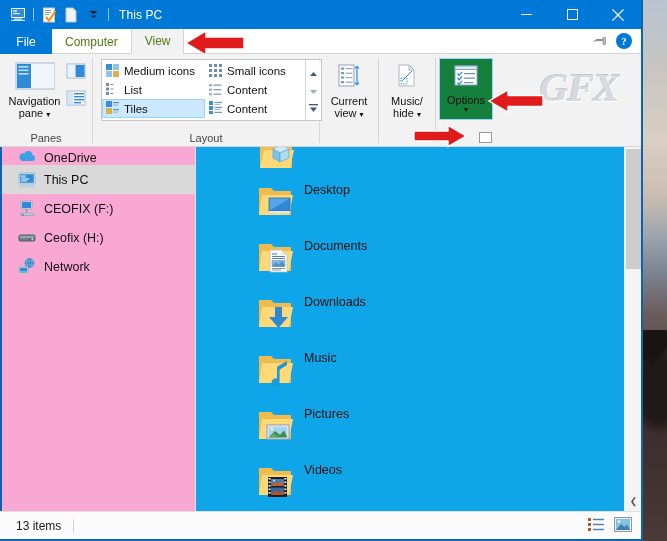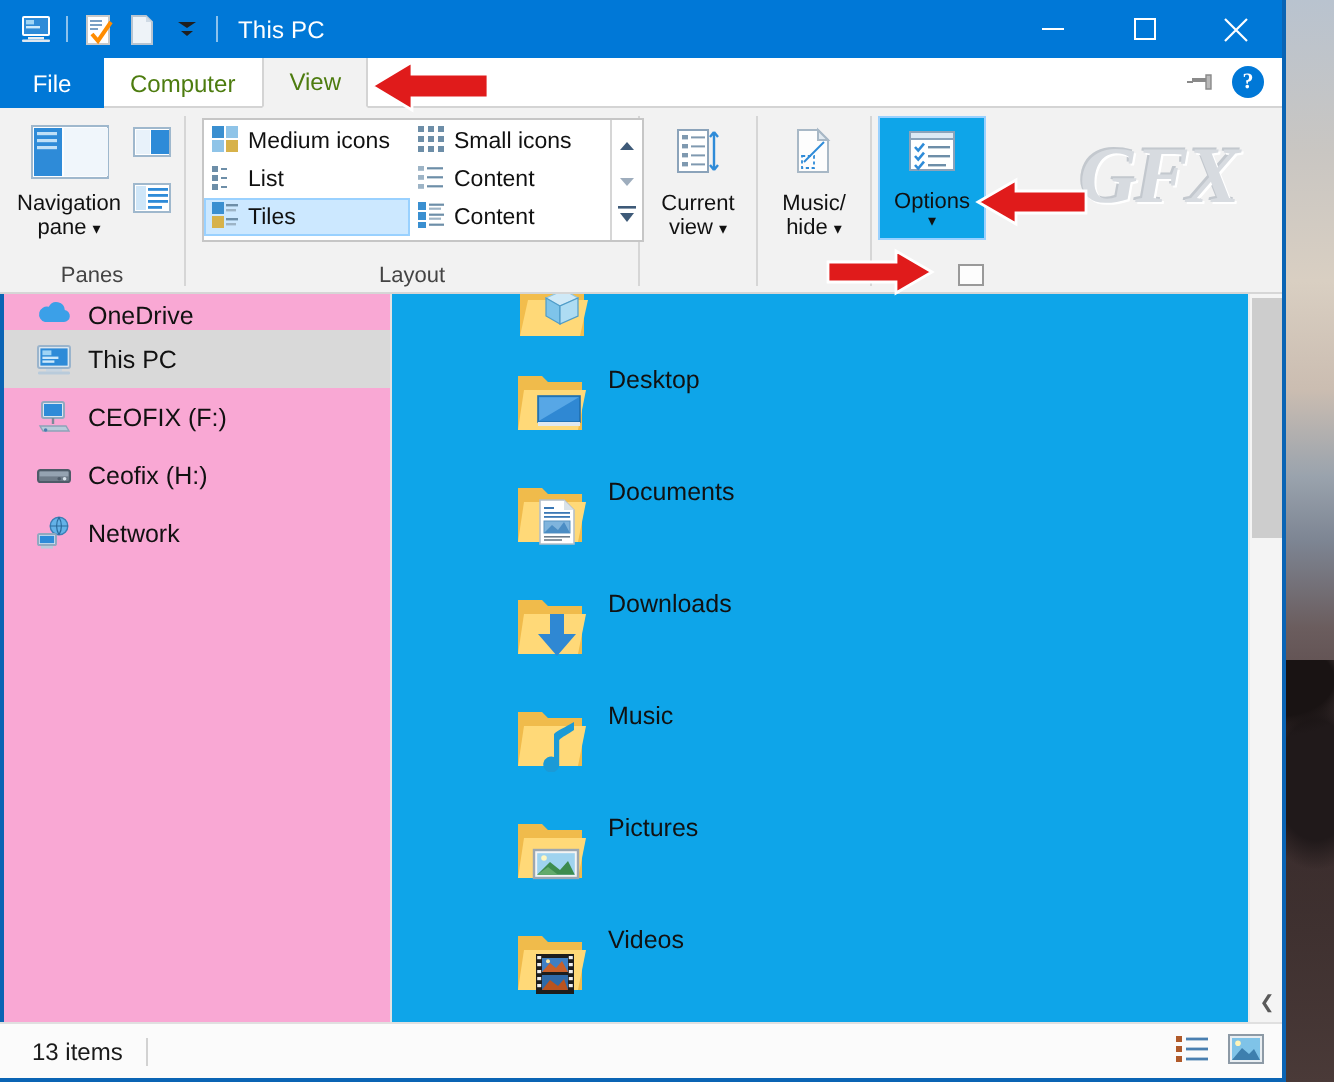--- a/index.html
+++ b/index.html
@@ -107,21 +107,21 @@
     flex-direction: column; justify-content: space-between; align-items: center;
     padding: 3px 0;
   }
 
   
   .cmdbtn {
     width: 54px; height: 62px; display: flex; flex-direction: column;
     align-items: center; padding-top: 5px; font-size: 11px; color: #111;
     line-height: 12px; text-align: center; margin-top: 1px;
   }
-  .cmdbtn.highlight { background: #0ea5e9; border: 1px solid #99d1ff; }
+  .cmdbtn.highlight { background: #15803d; border: 1px solid #99d1ff; }
   .cmdbtn .glyph { margin-bottom: 4px; }
   .caret { font-size: 8px; line-height: 7px; }
 
   .dlg-launcher {
     position: absolute; right: 6px; bottom: 3px; width: 13px; height: 11px;
     border: 1px solid #9a9a9a; background: #fdfdfd;
   }
 
   
   .watermark {

